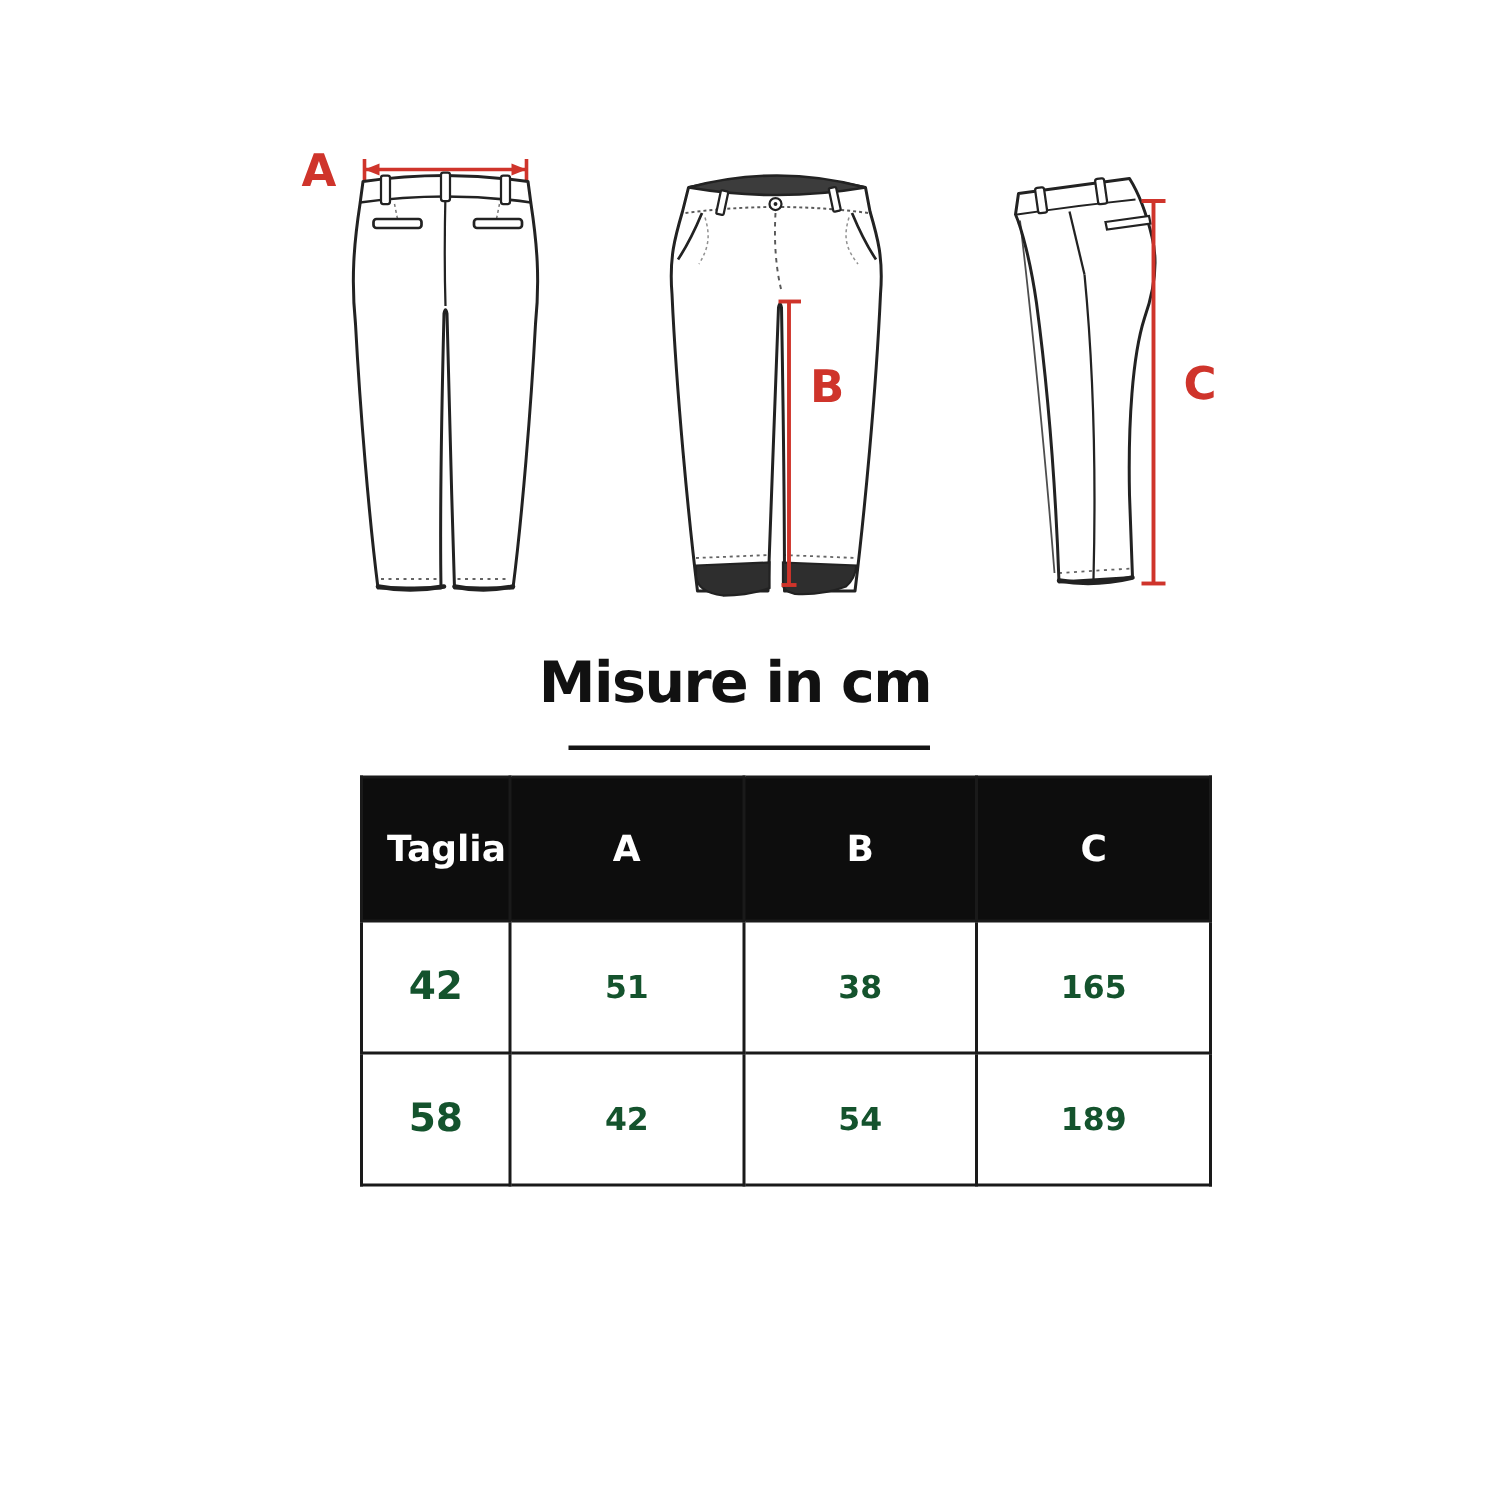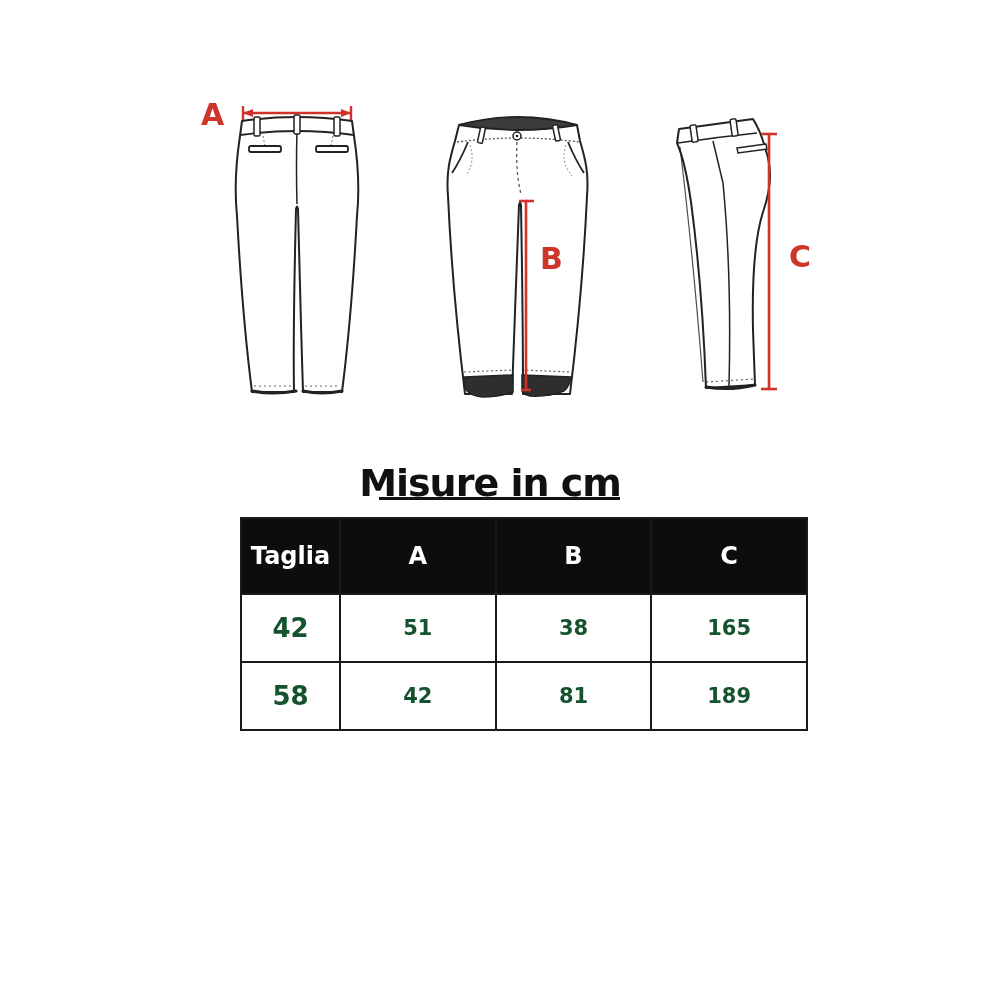--- a/index.html
+++ b/index.html
@@ -7,31 +7,31 @@
     position:relative;width:1000px;height:1000px;background:#ffffff;overflow:hidden;
     font-family:"DejaVu Sans","Liberation Sans",sans-serif;
   }
   .drawing{position:absolute;}
   .measure-letter{
     position:absolute;color:#cf342b;font-weight:bold;font-size:30px;line-height:1;
     letter-spacing:0;
   }
   .page-title{
     position:absolute;left:240px;top:433px;width:500px;text-align:center;
-    font-size:38px;font-weight:bold;color:#111;letter-spacing:-1px;margin-top:28px;
+    font-size:38px;font-weight:bold;color:#111;letter-spacing:-1px;
   }
   .title-underline{
     position:absolute;left:379px;top:497px;width:241px;height:3px;background:#141414;
   }
   .size-table{
     position:absolute;left:240px;top:517px;width:568px;border-collapse:collapse;
     table-layout:fixed;
   }
   .size-table th,.size-table td{
-    border:2px solid #1a1a1a;text-align:center;vertical-align:middle;padding:6px;
+    border:2px solid #1a1a1a;text-align:center;vertical-align:middle;padding:16px;
   }
   .size-table thead th{
     background:#0d0d0d;color:#ffffff;height:62px;font-size:24px;font-weight:bold;
   }
   .size-table tbody td{height:54px;background:#ffffff;color:#14532d;font-weight:bold;font-size:21px;}
   .size-table tbody td.size-col{font-size:26px;}
   .col-taglia{width:17.5%;} .col-a{width:27.5%;} .col-b{width:27.5%;} .col-c{width:27.5%;}
 </style>
 </head>
 <body>
@@ -151,19 +151,19 @@
     <tbody>
       <tr>
         <td class="size-col">42</td>
         <td>51</td>
         <td>38</td>
         <td>165</td>
       </tr>
       <tr>
         <td class="size-col">58</td>
         <td>42</td>
-        <td>81</td>
+        <td>54</td>
         <td>189</td>
       </tr>
     </tbody>
   </table>
 
 </div>
 
 </body></html>

